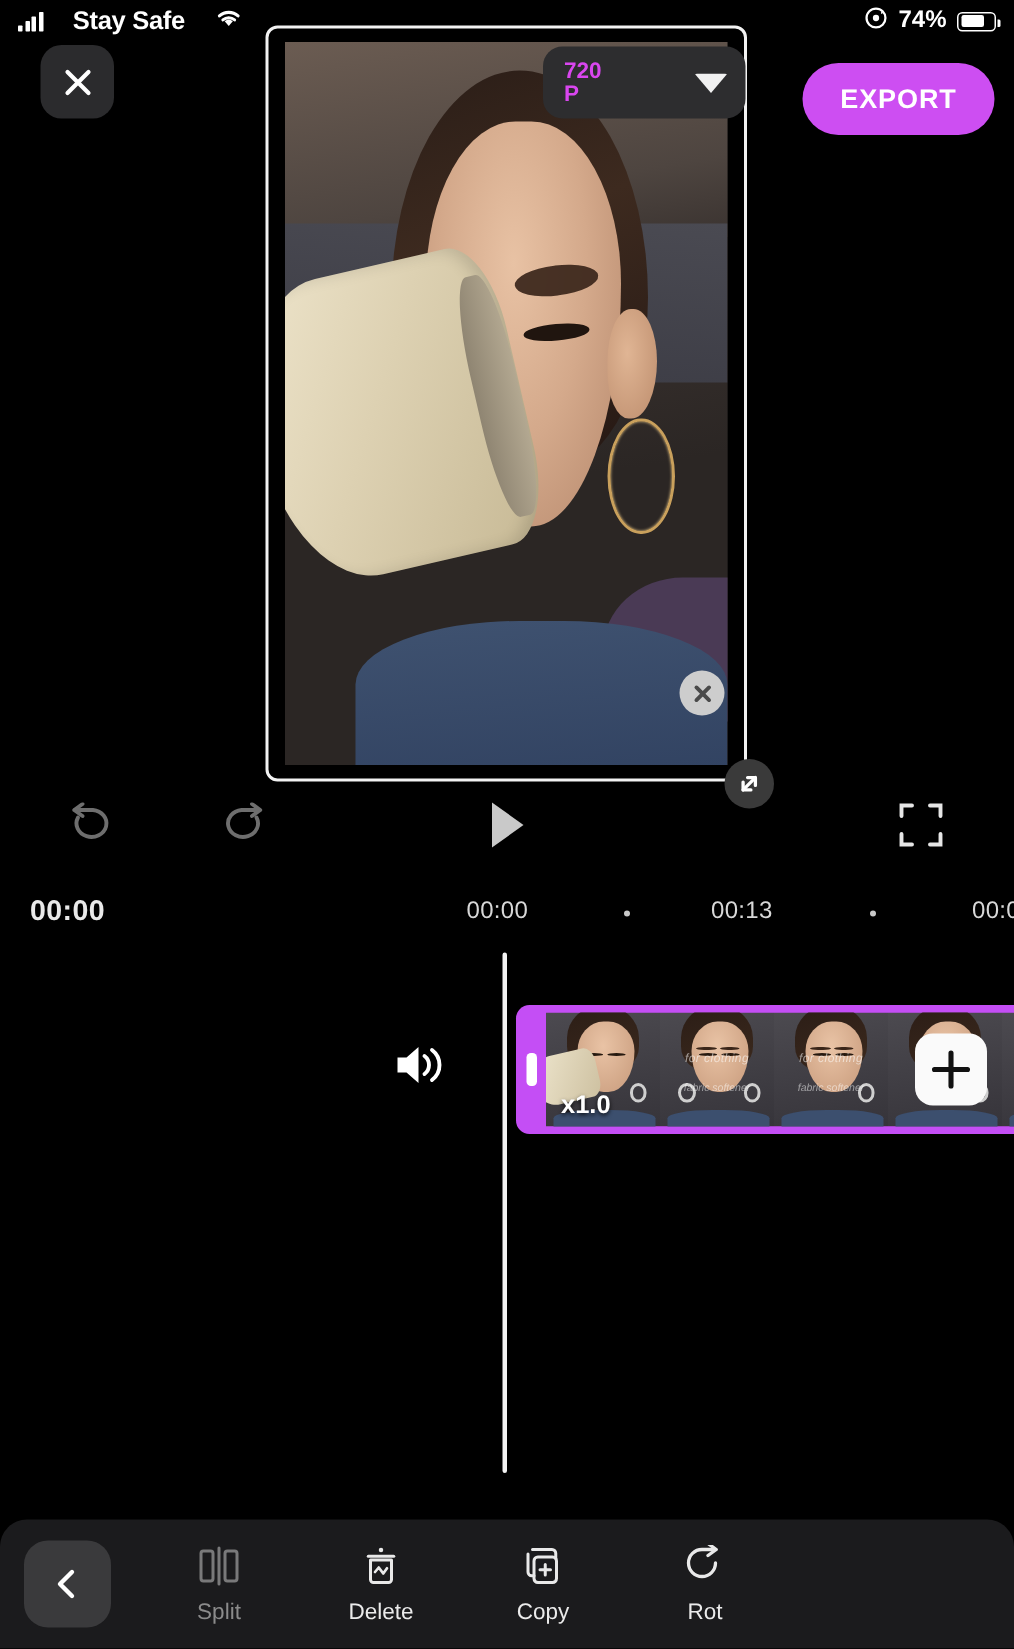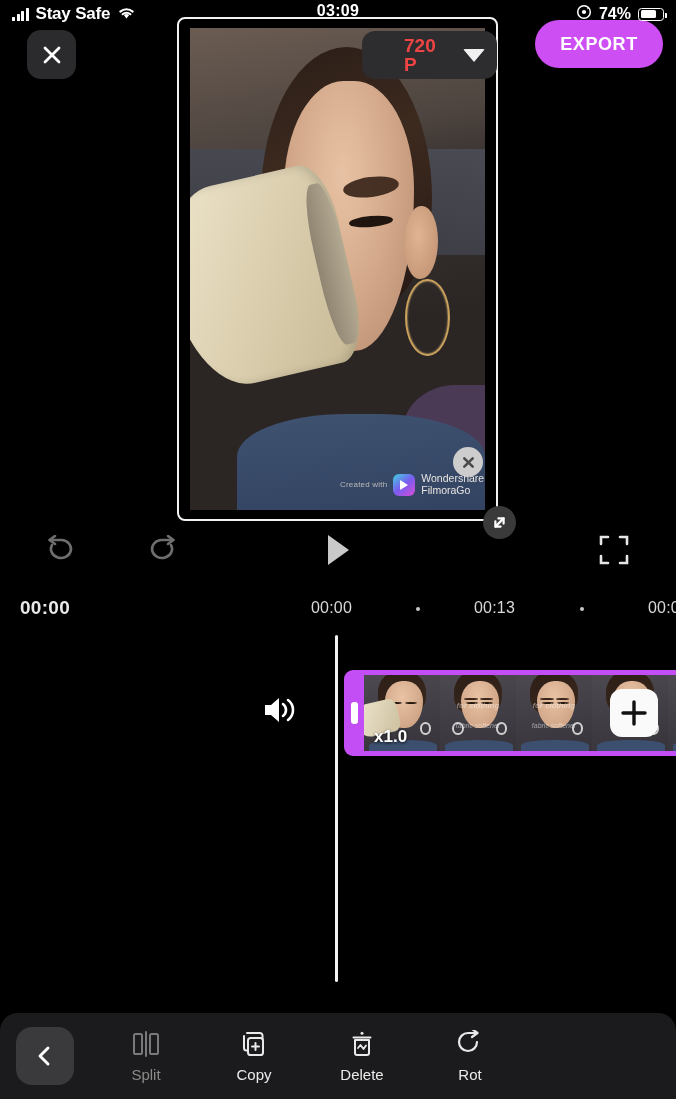--- a/index.html
+++ b/index.html
@@ -11,21 +11,21 @@
     overflow: hidden;
   }
   #app { position: relative; width: 676px; height: 1099px; background: #000; }
 
   
   .statusbar {
     position: absolute; top: 0; left: 0; width: 676px; height: 28px;
     display: flex; align-items: center; justify-content: space-between;
     padding: 0 12px; z-index: 60; color: #fff;
   }
-  .sb-left { display: flex; align-items: center; gap: 7px; }
+  .sb-left { display: flex; align-items: center; gap: 20px; }
   .sb-right { display: flex; align-items: center; gap: 7px; }
   .carrier { font-size: 17px; font-weight: bold; letter-spacing: -0.2px; }
   .clock {
     position: absolute; left: 0; right: 0; top: 2px; text-align: center;
     font-size: 16px; font-weight: bold; letter-spacing: 0.3px;
     pointer-events: none;
   }
   .signal { display: flex; align-items: flex-end; gap: 1.5px; height: 13px; }
   .signal i { width: 3px; background: #fff; border-radius: 0.5px; display: block; }
   .signal i:nth-child(1) { height: 4px; }
@@ -43,21 +43,21 @@
   }
   .batt span { display: block; height: 100%; background: #fff; border-radius: 1.5px; }
 
   
   .close-btn {
     position: absolute; left: 27px; top: 30px; width: 49px; height: 49px;
     background: #2b2b2d; border-radius: 14px;
     display: flex; align-items: center; justify-content: center; z-index: 50;
   }
   .export-btn {
-    position: absolute; right: 13px; top: 20px; width: 128px; height: 48px;
+    position: absolute; right: 13px; top: 42px; width: 128px; height: 48px;
     background: #cd4ef2; border-radius: 24px;
     display: flex; align-items: center; justify-content: center; z-index: 50;
     color: #fff; font-size: 18px; font-weight: bold; letter-spacing: 0.6px;
   }
 
   
   .preview-frame {
     position: absolute; left: 177px; top: 17px; width: 321px; height: 504px;
     border: 2.5px solid #f2f2f2; border-radius: 8px; z-index: 20;
   }
@@ -128,21 +128,21 @@
     position: absolute; right: -8%; bottom: 6%; width: 36%; height: 20%;
     background: #4a3a55; border-radius: 50% 0 0 0;
   }
 
   
   .res-pill {
     position: absolute; left: 362px; top: 31px; width: 135px; height: 48px;
     background: #2d2d2f; border-radius: 13px; z-index: 30;
     display: flex; align-items: center; padding: 0 6px 0 14px;
   }
-  .res-text { color: #ef4444; font-size: 19px; font-weight: bold; line-height: 1.02; flex: 1; margin-left: 28px; }
+  .res-text { color: #d946ef; font-size: 15px; font-weight: bold; line-height: 1.02; flex: 1; }
   .res-caret {
     width: 0; height: 0; margin-left: 4px; margin-right: 6px;
     border-left: 11px solid transparent; border-right: 11px solid transparent;
     border-top: 13px solid #f1f1f1; border-radius: 2px;
   }
 
   
   .watermark {
     position: absolute; left: 340px; top: 473px; z-index: 30;
     display: flex; align-items: center; gap: 6px;
@@ -282,21 +282,20 @@
       </span>
       <span class="carrier">Stay Safe</span>
       <span>
         <svg width="19" height="15" viewBox="0 0 19 15">
           <path d="M9.5 13.4 L12.2 10.1 A4.2 4.2 0 0 0 6.8 10.1 Z" fill="#fff"></path>
           <path d="M3.3 6.6 A9.3 9.3 0 0 1 15.7 6.6" stroke="#fff" stroke-width="2.1" fill="none" stroke-linecap="round"></path>
           <path d="M5.6 9.3 A6 6 0 0 1 13.4 9.3" stroke="#fff" stroke-width="2" fill="none" stroke-linecap="round"></path>
         </svg>
       </span>
     </div>
-    <div class="clock">03:09</div>
     <div class="sb-right">
       <span>
         <svg width="16" height="16" viewBox="0 0 16 16">
           <circle cx="8" cy="8" r="6.3" stroke="#fff" stroke-width="1.5" fill="none"></circle>
           <circle cx="8" cy="8" r="2.1" fill="#fff"></circle>
           <path d="M11.5 3.4 L12.8 4.6 L11.3 5.4 Z" fill="#fff"></path>
         </svg>
       </span>
       <span class="batt-pct">74%</span>
       <span class="batt">
@@ -332,28 +331,20 @@
   <div class="preview-frame"></div>
 
   <div class="res-pill">
     <span class="res-text">
       <span>720</span><br>
       <span>P</span>
     </span>
     <span class="res-caret"></span>
   </div>
 
-  <div class="watermark">
-    <span class="wm-created">Created with</span>
-    <span class="wm-logo"></span>
-    <span class="wm-brand">
-      <span>Wondershare</span><br>
-      <span>FilmoraGo</span>
-    </span>
-  </div>
   <div class="wm-close">
     <svg width="15" height="15" viewBox="0 0 15 15">
       <path d="M3.3 3.3 L11.7 11.7 M11.7 3.3 L3.3 11.7" stroke="#4a4a4a" stroke-width="2.6" stroke-linecap="round"></path>
     </svg>
   </div>
   <div class="resize-handle">
     <svg width="19" height="19" viewBox="0 0 19 19">
       <path d="M13.6 5.4 L5.4 13.6" stroke="#fff" stroke-width="2.2" stroke-linecap="round"></path>
       <path d="M13.6 5.4 L8.4 5.4 M13.6 5.4 L13.6 10.6" stroke="#fff" stroke-width="2.2" stroke-linecap="round"></path>
       <path d="M5.4 13.6 L10.6 13.6 M5.4 13.6 L5.4 8.4" stroke="#fff" stroke-width="2.2" stroke-linecap="round"></path>
@@ -489,39 +480,39 @@
             <rect x="19" y="4" width="8" height="20" rx="1.6" stroke="#cfcfcf" stroke-width="2" fill="none"></rect>
             <path d="M15 2 L15 26" stroke="#cfcfcf" stroke-width="2" stroke-linecap="round"></path>
           </svg>
         </span>
         <span class="tool-label">Split</span>
       </div>
 
       <div class="tool">
         <span class="tool-ico">
           <svg width="30" height="28" viewBox="0 0 30 28">
+            <path d="M6.5 7.5 L23.5 7.5" stroke="#e9e9e9" stroke-width="2" stroke-linecap="round"></path>
+            <circle cx="15" cy="3.3" r="1.5" fill="#e9e9e9"></circle>
+            <path d="M8 10 L8 23 A2 2 0 0 0 10 25 L20 25 A2 2 0 0 0 22 23 L22 10 Z" stroke="#e9e9e9" stroke-width="2" fill="none" stroke-linejoin="round"></path>
+            <path d="M11 18 L13.5 15 L16.5 19 L19 15.5" stroke="#e9e9e9" stroke-width="1.8" fill="none" stroke-linecap="round" stroke-linejoin="round"></path>
+          </svg>
+        </span>
+        <span class="tool-label">Delete</span>
+      </div>
+
+      <div class="tool">
+        <span class="tool-ico">
+          <svg width="30" height="28" viewBox="0 0 30 28">
             <path d="M8 3 L21 3 A2.5 2.5 0 0 1 23.5 5.5 L23.5 9" stroke="#e9e9e9" stroke-width="2" fill="none" stroke-linecap="round"></path>
             <path d="M5 6 L5 18 A2.5 2.5 0 0 0 7.5 20.5 L9 20.5" stroke="#e9e9e9" stroke-width="2" fill="none" stroke-linecap="round"></path>
             <rect x="9" y="8" width="15" height="17" rx="2.6" stroke="#e9e9e9" stroke-width="2" fill="none"></rect>
             <path d="M16.5 13 L16.5 20 M13 16.5 L20 16.5" stroke="#e9e9e9" stroke-width="2" stroke-linecap="round"></path>
           </svg>
         </span>
         <span class="tool-label">Copy</span>
-      </div>
-
-      <div class="tool">
-        <span class="tool-ico">
-          <svg width="30" height="28" viewBox="0 0 30 28">
-            <path d="M6.5 7.5 L23.5 7.5" stroke="#e9e9e9" stroke-width="2" stroke-linecap="round"></path>
-            <circle cx="15" cy="3.3" r="1.5" fill="#e9e9e9"></circle>
-            <path d="M8 10 L8 23 A2 2 0 0 0 10 25 L20 25 A2 2 0 0 0 22 23 L22 10 Z" stroke="#e9e9e9" stroke-width="2" fill="none" stroke-linejoin="round"></path>
-            <path d="M11 18 L13.5 15 L16.5 19 L19 15.5" stroke="#e9e9e9" stroke-width="1.8" fill="none" stroke-linecap="round" stroke-linejoin="round"></path>
-          </svg>
-        </span>
-        <span class="tool-label">Delete</span>
       </div>
 
 
 
       <div class="tool">
         <span class="tool-ico">
           <svg width="30" height="28" viewBox="0 0 30 28">
             <path d="M22 12 A9 9 0 1 1 13 3 L21 3" stroke="#e9e9e9" stroke-width="2.2" fill="none" stroke-linecap="round"></path>
             <path d="M17 -1 L22.5 3 L17 7" stroke="#e9e9e9" stroke-width="2.2" fill="none" stroke-linecap="round" stroke-linejoin="round"></path>
           </svg>

